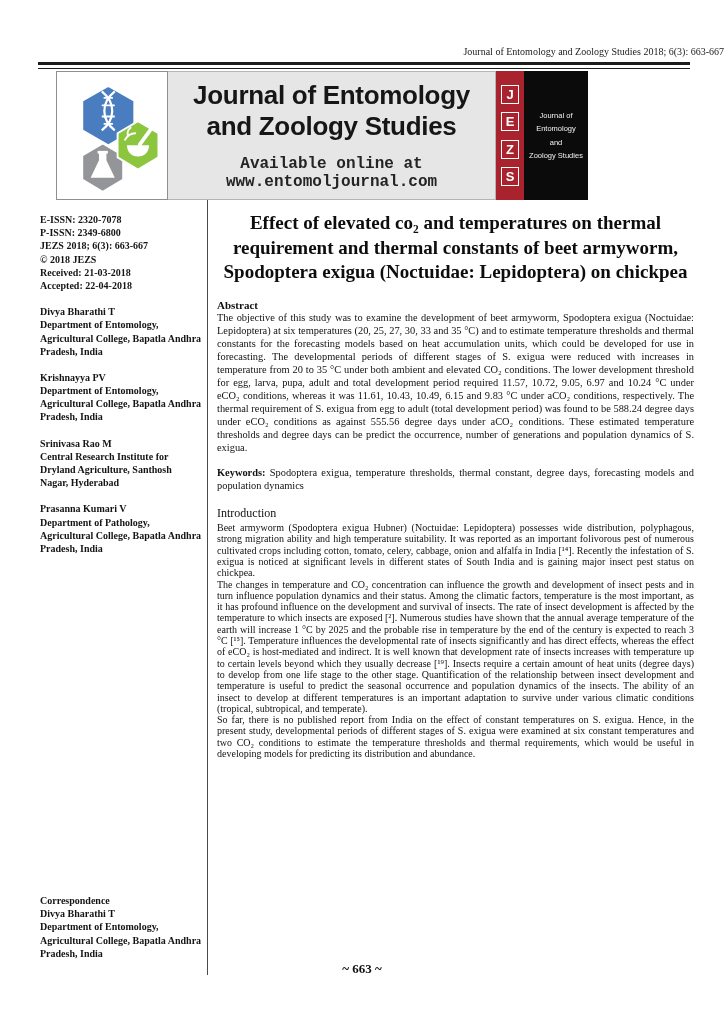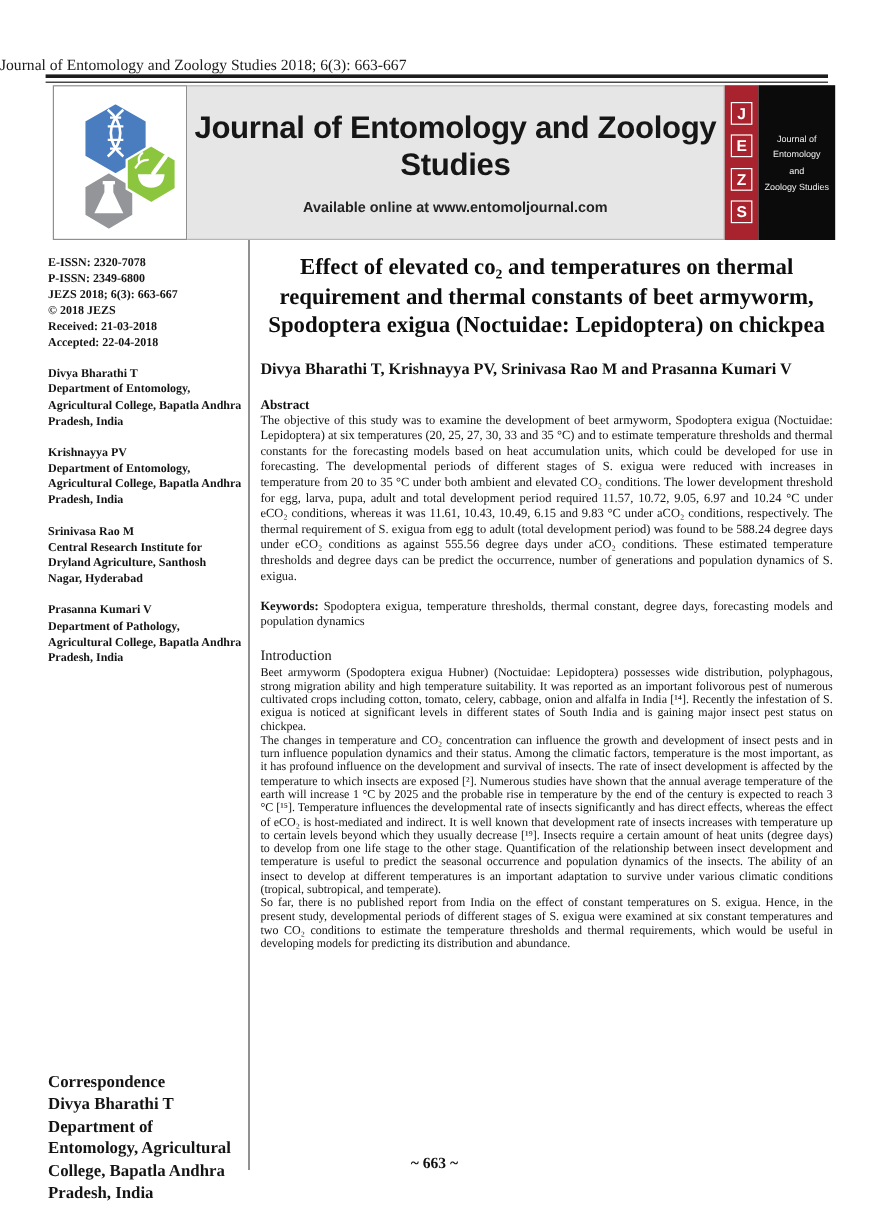--- a/index.html
+++ b/index.html
@@ -2,44 +2,44 @@
 <html><head>
 <meta charset="utf-8">
 <style>
   html,body { margin:0; padding:0; background:#fff; }
   .page {
     width:724px; height:1024px; position:relative; background:#ffffff;
     font-family:"Liberation Serif", serif; color:#111; overflow:hidden;
   }
   .running-head {
     position:absolute; top:46px; left:0; width:100%;
-    text-align:left; font-size:13px; color:#1a1a1a;
+    text-align:right; font-size:10px; color:#1a1a1a;
   }
   .head-rule {
     position:absolute; top:62px; left:38px; width:652px; height:7px;
     border-top:3px solid #1c1c1c; border-bottom:1px solid #1c1c1c; box-sizing:border-box;
   }
   .banner {
-    position:absolute; top:71px; left:44px; width:652px; height:129px;
+    position:absolute; top:71px; left:56px; width:532px; height:129px;
     display:flex;
   }
   .logo-box {
     width:112px; background:#fff; border:1px solid #8f8f8f; box-sizing:border-box;
     display:flex; align-items:center; justify-content:center;
   }
   .banner-center {
     flex:1; background:#e6e6e6; border:1px solid #b5b5b5; border-left:none; box-sizing:border-box;
     text-align:center; display:flex; flex-direction:column; justify-content:center; gap:13px;
   }
   .banner-title {
     font-family:"Liberation Sans", sans-serif; font-weight:700; font-size:26px;
     color:#161616; letter-spacing:-0.3px;
   }
   .banner-tagline {
-    font-family:Liberation Sans, sans-serif; font-weight:700; font-size:12px; color:#242424;
+    font-family:Liberation Mono, monospace; font-weight:700; font-size:16px; color:#242424;
   }
   .jezs-strip {
     width:28px; background:#a8232d; display:flex; flex-direction:column;
     align-items:center; justify-content:space-evenly; padding:5px 0; box-sizing:border-box;
   }
   .jezs-letter {
     width:18px; height:19px; border:1.5px solid #fff; box-sizing:border-box;
     color:#fff; font-family:"Liberation Sans", sans-serif; font-weight:700; font-size:13px;
     display:flex; align-items:center; justify-content:center;
   }
@@ -48,21 +48,21 @@
     font-family:"Liberation Sans", sans-serif; font-size:7.5px; line-height:1.8;
     display:flex; flex-direction:column; align-items:center; justify-content:center; text-align:center;
   }
   .sidebar {
     position:absolute; left:40px; top:213px; width:162px;
     font-size:10px; font-weight:700; line-height:1.32; color:#141414;
   }
   .sidebar .block { margin-bottom:13px; }
   .correspondence {
     position:absolute; left:40px; top:894px; width:162px;
-    font-size:14px; font-weight:700; line-height:1.32; color:#141414;
+    font-size:10px; font-weight:700; line-height:1.32; color:#141414;
   }
   .divider { position:absolute; left:207px; top:200px; width:1px; height:775px; background:#4a4a4a; }
   .main { position:absolute; left:217px; top:211px; width:477px; }
   .article-title {
     text-align:center; font-weight:700; font-size:19px; line-height:1.3; margin:0 0 14px 0; color:#0d0d0d;
   }
   .article-authors {
     font-weight:700; font-size:13.5px; text-align:justify; line-height:1.35; margin:0 0 15px 0;
   }
   .abstract-label { font-weight:700; font-size:11px; margin:0; }
@@ -156,21 +156,20 @@
   <div class="correspondence">
     <div>Correspondence</div>
     <div>Divya Bharathi T</div>
     <div>Department of Entomology, Agricultural College, Bapatla Andhra Pradesh, India</div>
   </div>
 
   <div class="divider"></div>
 
   <div class="main">
     <h1 class="article-title">Effect of elevated co₂ and temperatures on thermal requirement and thermal constants of beet armyworm, Spodoptera exigua (Noctuidae: Lepidoptera) on chickpea</h1>
-    <p class="article-authors">Divya Bharathi T, Krishnayya PV, Srinivasa Rao M and Prasanna Kumari V</p>
     <p class="abstract-label">Abstract</p>
     <p class="abstract-text">The objective of this study was to examine the development of beet armyworm, Spodoptera exigua (Noctuidae: Lepidoptera) at six temperatures (20, 25, 27, 30, 33 and 35 °C) and to estimate temperature thresholds and thermal constants for the forecasting models based on heat accumulation units, which could be developed for use in forecasting. The developmental periods of different stages of S. exigua were reduced with increases in temperature from 20 to 35 °C under both ambient and elevated CO₂ conditions. The lower development threshold for egg, larva, pupa, adult and total development period required 11.57, 10.72, 9.05, 6.97 and 10.24 °C under eCO₂ conditions, whereas it was 11.61, 10.43, 10.49, 6.15 and 9.83 °C under aCO₂ conditions, respectively. The thermal requirement of S. exigua from egg to adult (total development period) was found to be 588.24 degree days under eCO₂ conditions as against 555.56 degree days under aCO₂ conditions. These estimated temperature thresholds and degree days can be predict the occurrence, number of generations and population dynamics of S. exigua.</p>
     <p class="keywords"><b>Keywords:</b> <span>Spodoptera exigua, temperature thresholds, thermal constant, degree days, forecasting models and population dynamics</span></p>
     <p class="intro-label">Introduction</p>
     <p class="intro-p">Beet armyworm (Spodoptera exigua Hubner) (Noctuidae: Lepidoptera) possesses wide distribution, polyphagous, strong migration ability and high temperature suitability. It was reported as an important folivorous pest of numerous cultivated crops including cotton, tomato, celery, cabbage, onion and alfalfa in India [¹⁴]. Recently the infestation of S. exigua is noticed at significant levels in different states of South India and is gaining major insect pest status on chickpea.</p>
     <p class="intro-p">The changes in temperature and CO₂ concentration can influence the growth and development of insect pests and in turn influence population dynamics and their status. Among the climatic factors, temperature is the most important, as it has profound influence on the development and survival of insects. The rate of insect development is affected by the temperature to which insects are exposed [²]. Numerous studies have shown that the annual average temperature of the earth will increase 1 °C by 2025 and the probable rise in temperature by the end of the century is expected to reach 3 °C [¹⁵]. Temperature influences the developmental rate of insects significantly and has direct effects, whereas the effect of eCO₂ is host-mediated and indirect. It is well known that development rate of insects increases with temperature up to certain levels beyond which they usually decrease [¹⁹]. Insects require a certain amount of heat units (degree days) to develop from one life stage to the other stage. Quantification of the relationship between insect development and temperature is useful to predict the seasonal occurrence and population dynamics of the insects. The ability of an insect to develop at different temperatures is an important adaptation to survive under various climatic conditions (tropical, subtropical, and temperate).</p>
     <p class="intro-p">So far, there is no published report from India on the effect of constant temperatures on S. exigua. Hence, in the present study, developmental periods of different stages of S. exigua were examined at six constant temperatures and two CO₂ conditions to estimate the temperature thresholds and thermal requirements, which would be useful in developing models for predicting its distribution and abundance.</p>
   </div>
 
   <div class="page-number">~ 663 ~</div>

